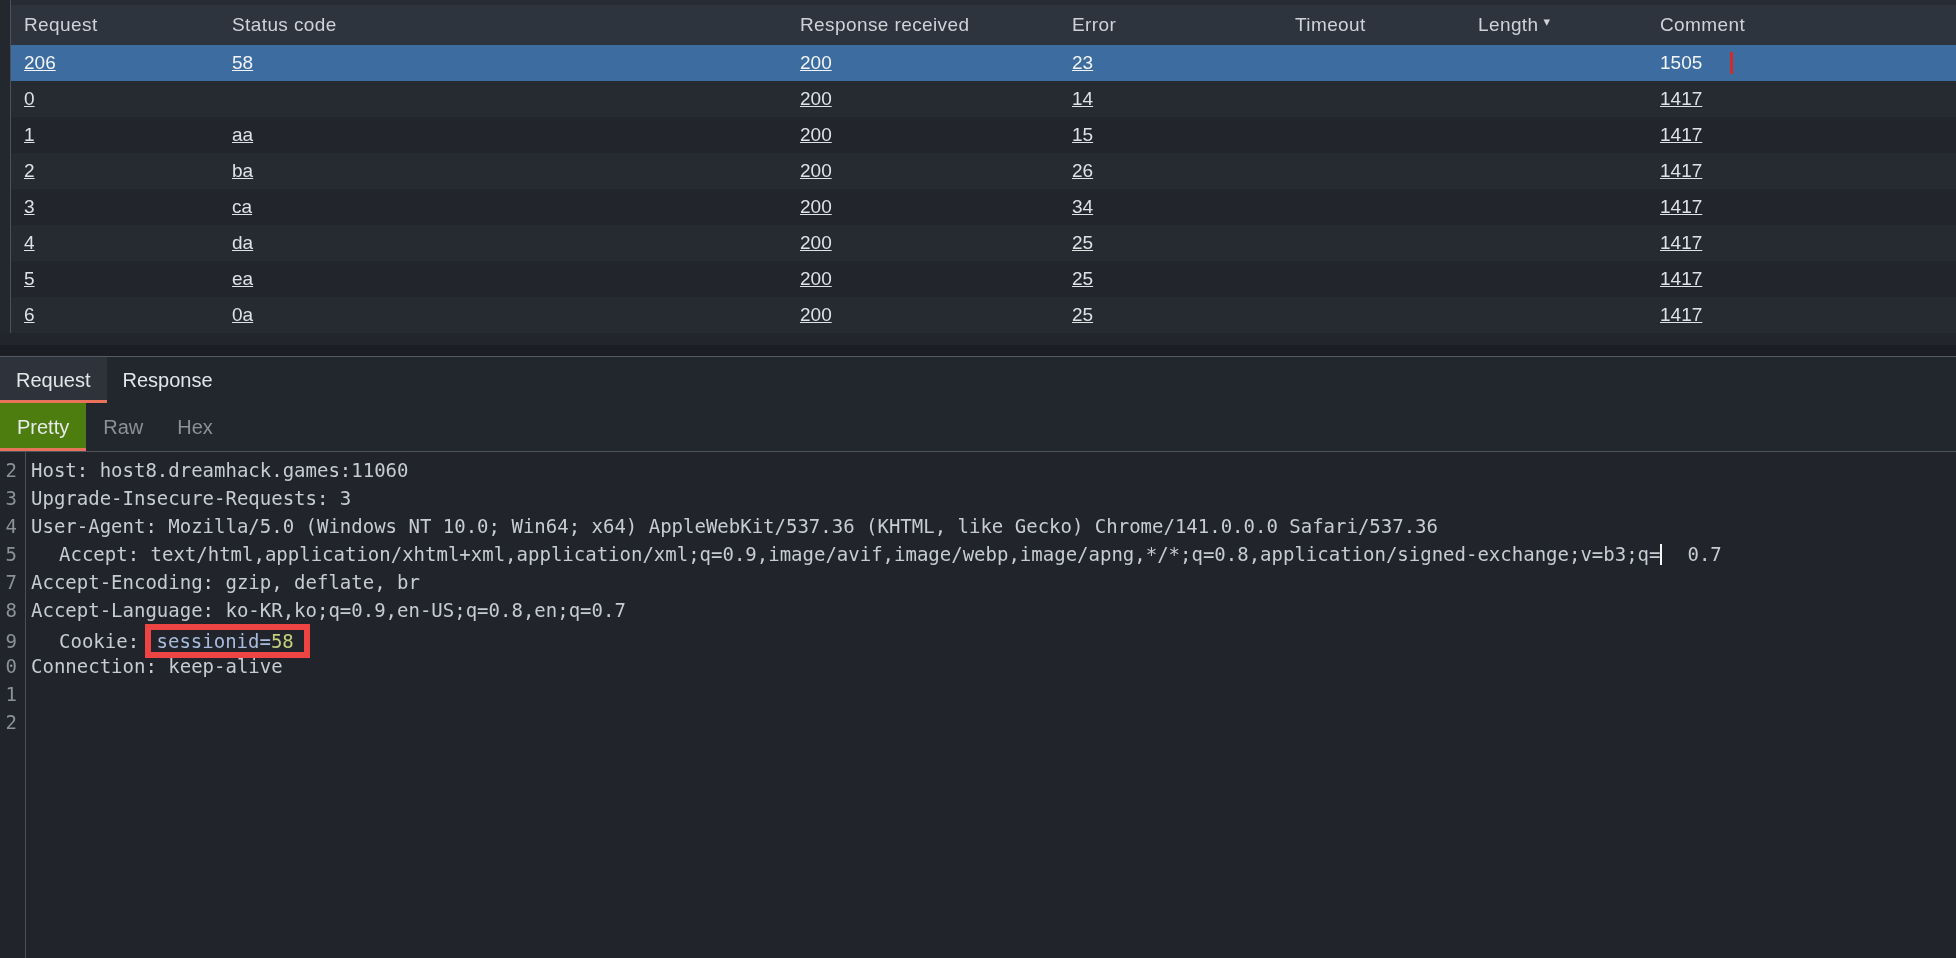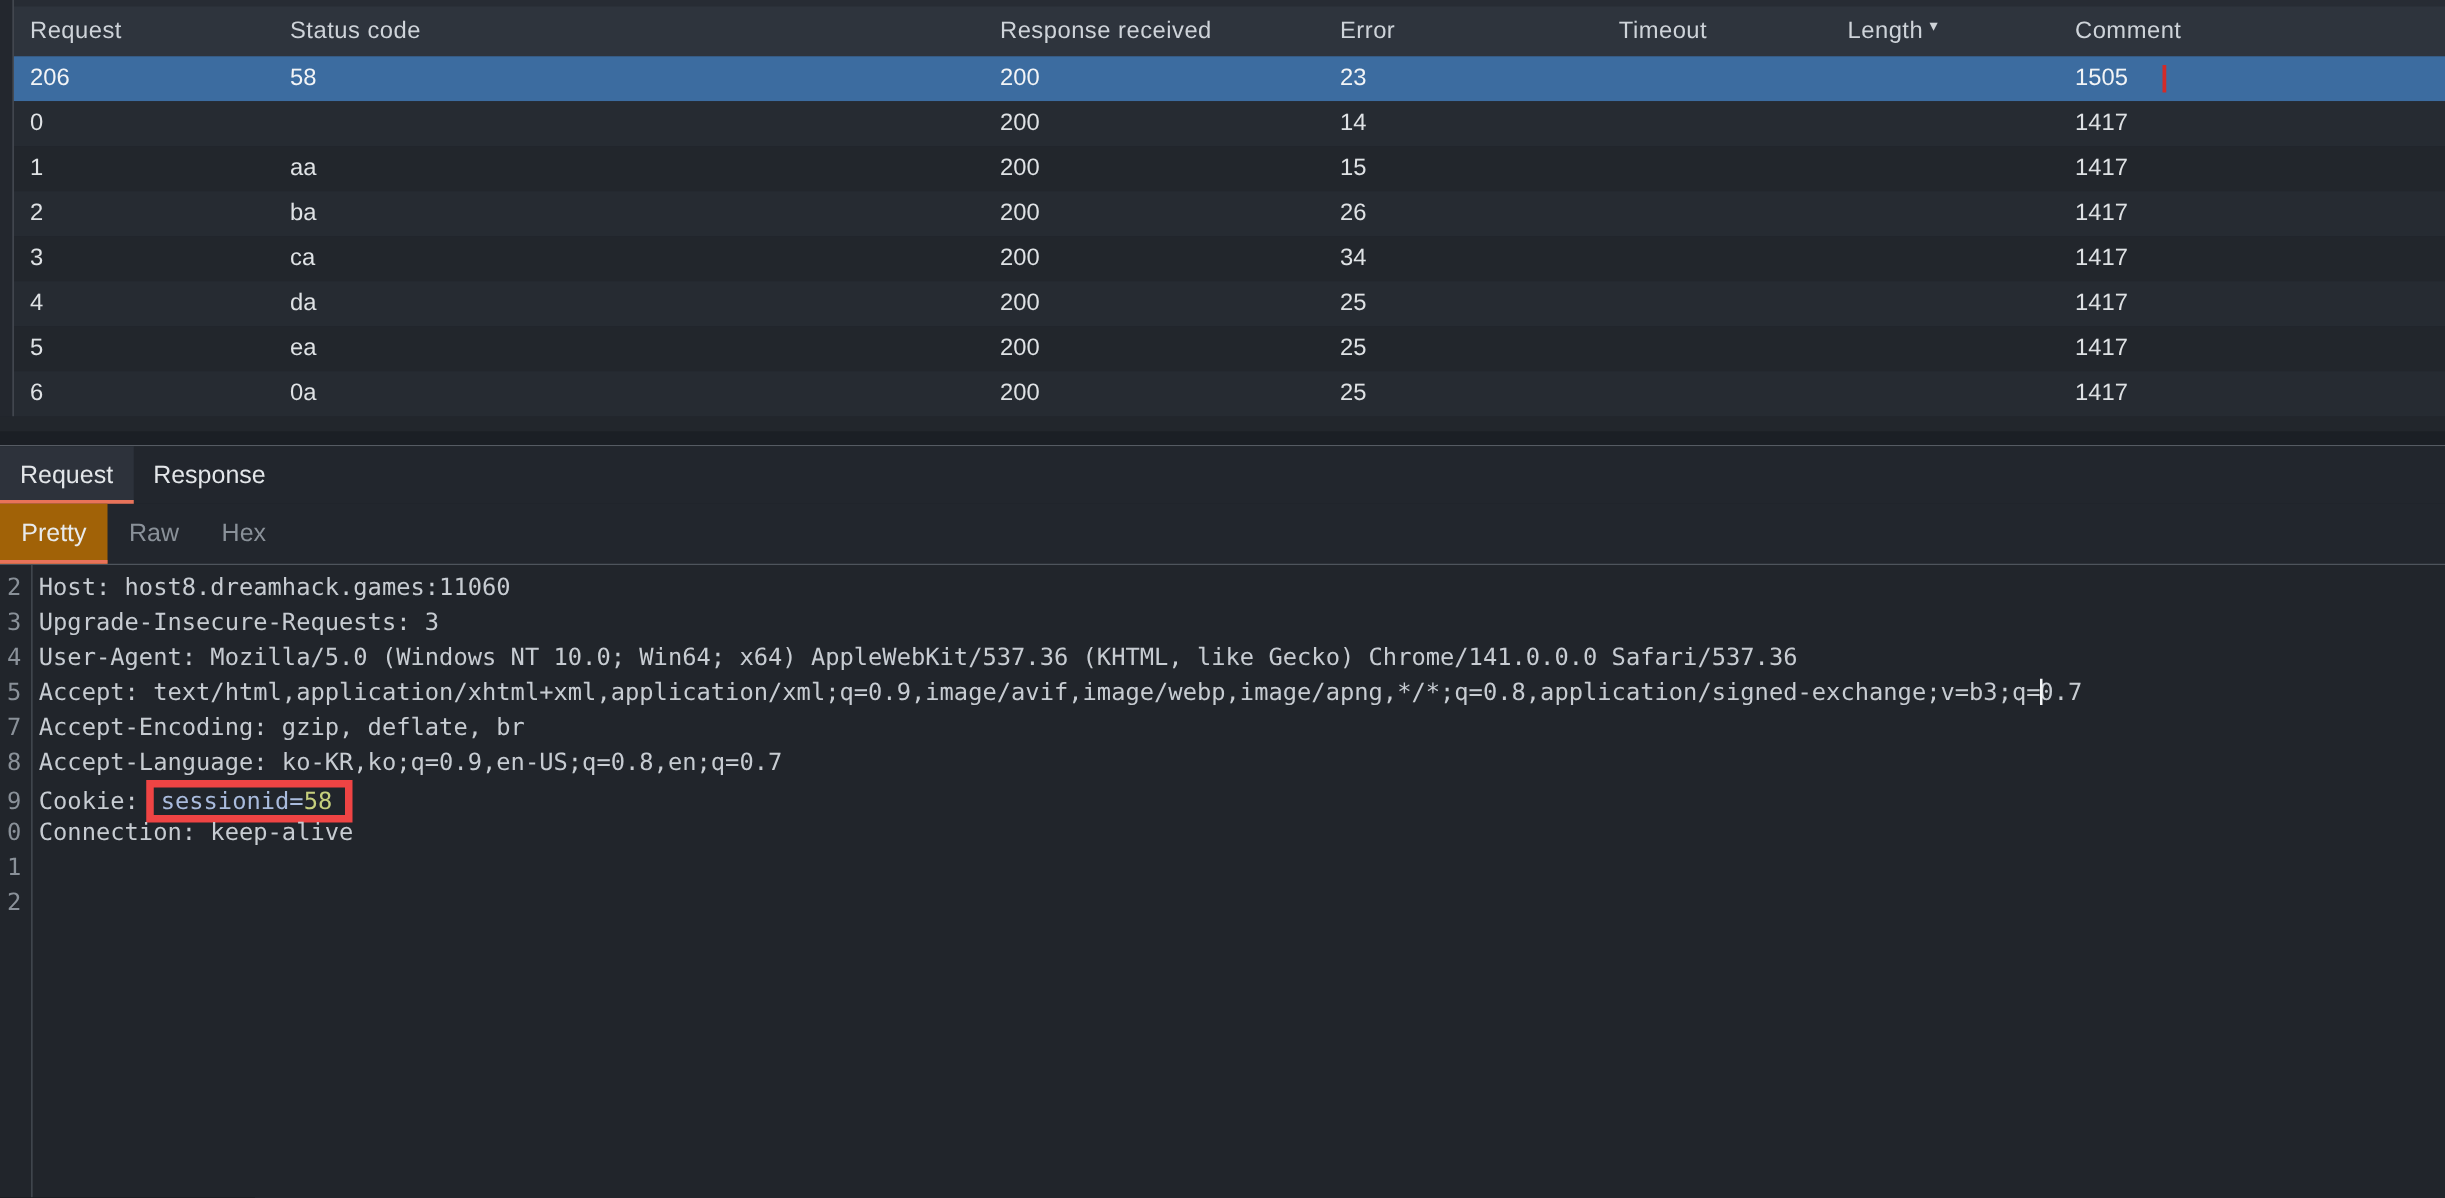--- a/index.html
+++ b/index.html
@@ -14,21 +14,21 @@
   .table-wrap { position:relative; width:1956px; height:345px; background:#22262c; }
   .top-strip { height:5px; background:#272c34; }
   .grid-row {
     display:grid;
     grid-template-columns:232px 568px 272px 223px 183px 182px 222px 1fr;
     align-items:center; width:1956px;
   }
   .thead { height:40px; background:#2e343d; color:#ced3d9; font-size:19px; letter-spacing:0.4px; }
   .thead .cell { white-space:nowrap; overflow:hidden; }
   .cell:first-child { padding-left:24px; }
-  .tbody .row { height:36px; font-size:19px; color:#dfe2e5; }
+  .tbody .row { height:36px; font-size:19px; color:#dfe2e5;text-decoration:underline; }
   .row.stripe-a { background:#262b32; }
   .row.stripe-b { background:#22262c; }
   .row.selected { background:#3c6ca0; color:#f2f4f6; }
   .row .cell { white-space:nowrap; overflow:hidden; }
   .sort-icon { display:inline-block; font-size:13px; color:#cfd3d8; position:relative; top:-5px; margin-left:5px; }
   .redbox-len {
     display:inline-block; border:3px solid #d22b28;
     padding:2px 28px 2px 14px; margin:-5px 0 -5px -17px;
     position:relative; z-index:3;
   }
@@ -45,30 +45,30 @@
   }
   .tab.selected { background:#2d323b; }
   .tab.selected .underline, .subtab.selected .underline {
     position:absolute; left:0; right:0; bottom:0; height:3px; background:#e8735a;
   }
   .subtabbar { display:flex; width:1956px; height:49px; background:#22262d; border-bottom:1px solid #4e545c; align-items:stretch; }
   .subtab {
     display:flex; align-items:center; justify-content:center;
     font-size:20px; color:#8a9199; position:relative; padding:0 17px;
   }
-  .subtab.selected { background:#a16207; color:#e8eaec;text-align:right; }
+  .subtab.selected { background:#4d7c0f; color:#e8eaec;text-align:right; }
   
   .editor { position:relative; width:1956px; height:517px; background:#21252b;
     font-family:"DejaVu Sans Mono", monospace; font-size:19px; }
   .gutter-divider { position:absolute; left:25px; top:0; width:1px; height:517px; background:#4a5058; }
   .editor-lines { padding-top:4px; }
   .code-line { height:28px; line-height:28px; white-space:pre; }
   .ln { display:inline-block; width:17px; text-align:right; color:#8a9199; }
   .code { color:#c7ccd2; padding-left:14px; }
-  .code .seg { color:#c7ccd2; }
+  .code .seg { color:#c7ccd2;margin-left:28px; }
   .sess-key { color:#a9bbdd; }
   .sess-val { color:#c6cf7d; }
   .redbox-cookie {
     display:inline-block; border:6px solid #ef4444;
     padding:0px 10px 0px 6px; margin-left:-6px;
     line-height:22px;
   }
   .caret { display:inline-block; width:2px; height:21px; background:#f5f7f9; vertical-align:middle; margin-right:-3px; position:relative; top:-1px; }
 </style>
 </head>

